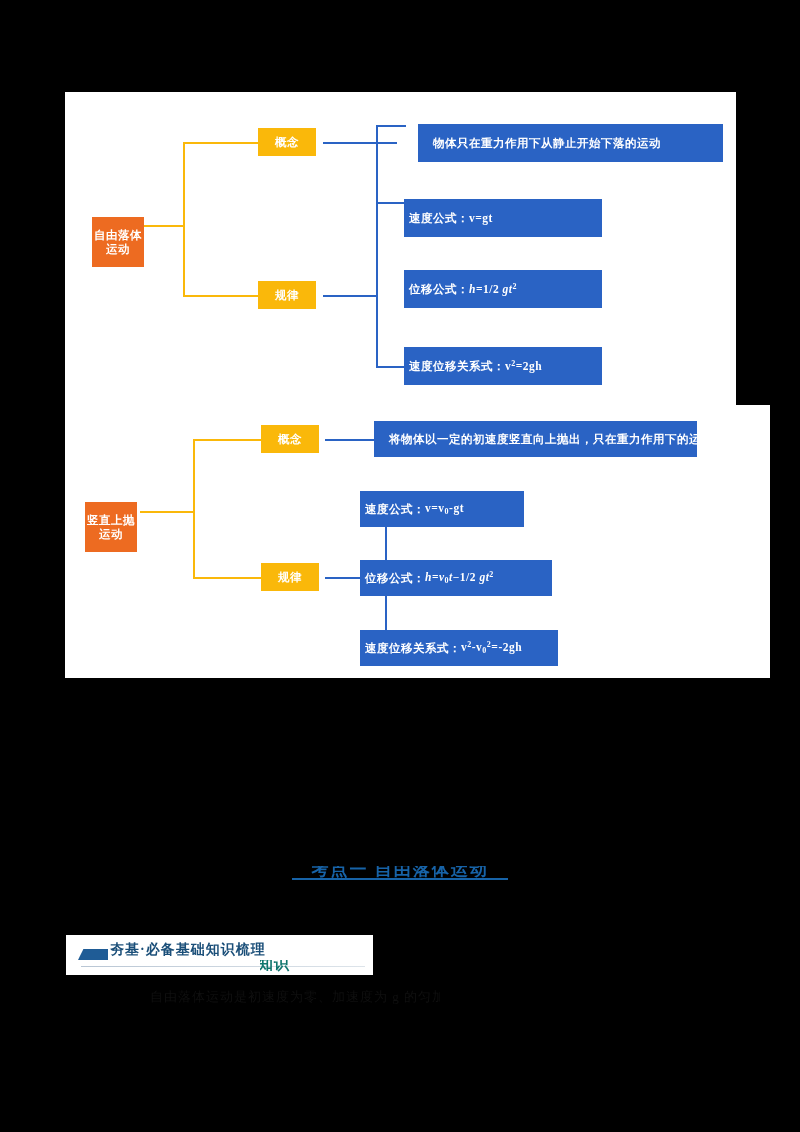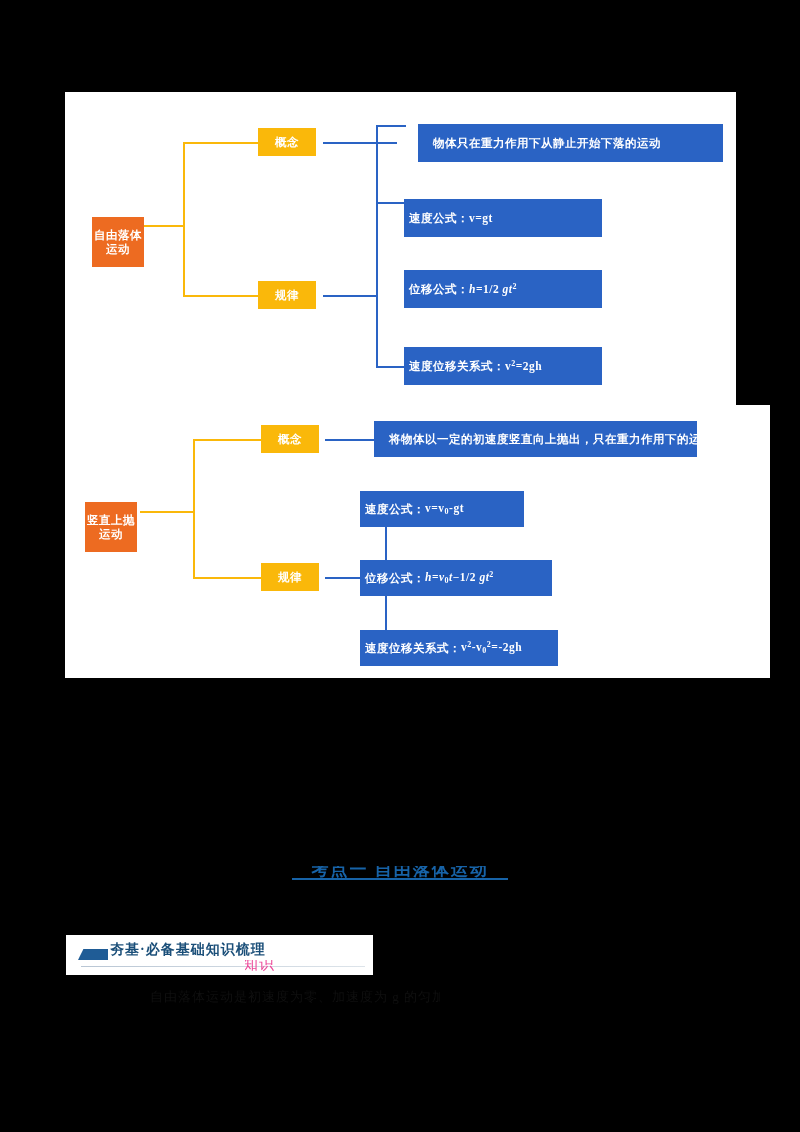--- a/index.html
+++ b/index.html
@@ -121,27 +121,27 @@
     position: absolute;
     left: 15px;
     right: 8px;
     top: 31px;
     height: 1px;
     background: linear-gradient(to right, #b9c6d4, #dde4ea);
   }
 
   #knowledge-tag {
     position: absolute;
-    left: 243px;
+    left: 258px;
     top: 955px;
     width: 48px;
     height: 20px;
-    color: #ec4899;
+    color: #0f766e;
     font-size: 15px;
-    font-weight: normal;
+    font-weight: bold;
     letter-spacing: 1px;
     overflow: hidden;
     clip-path: inset(5px 2px 3px 2px);
     white-space: nowrap;
   }
 
   #body-line {
     position: absolute;
     left: 150px;
     top: 988px;

